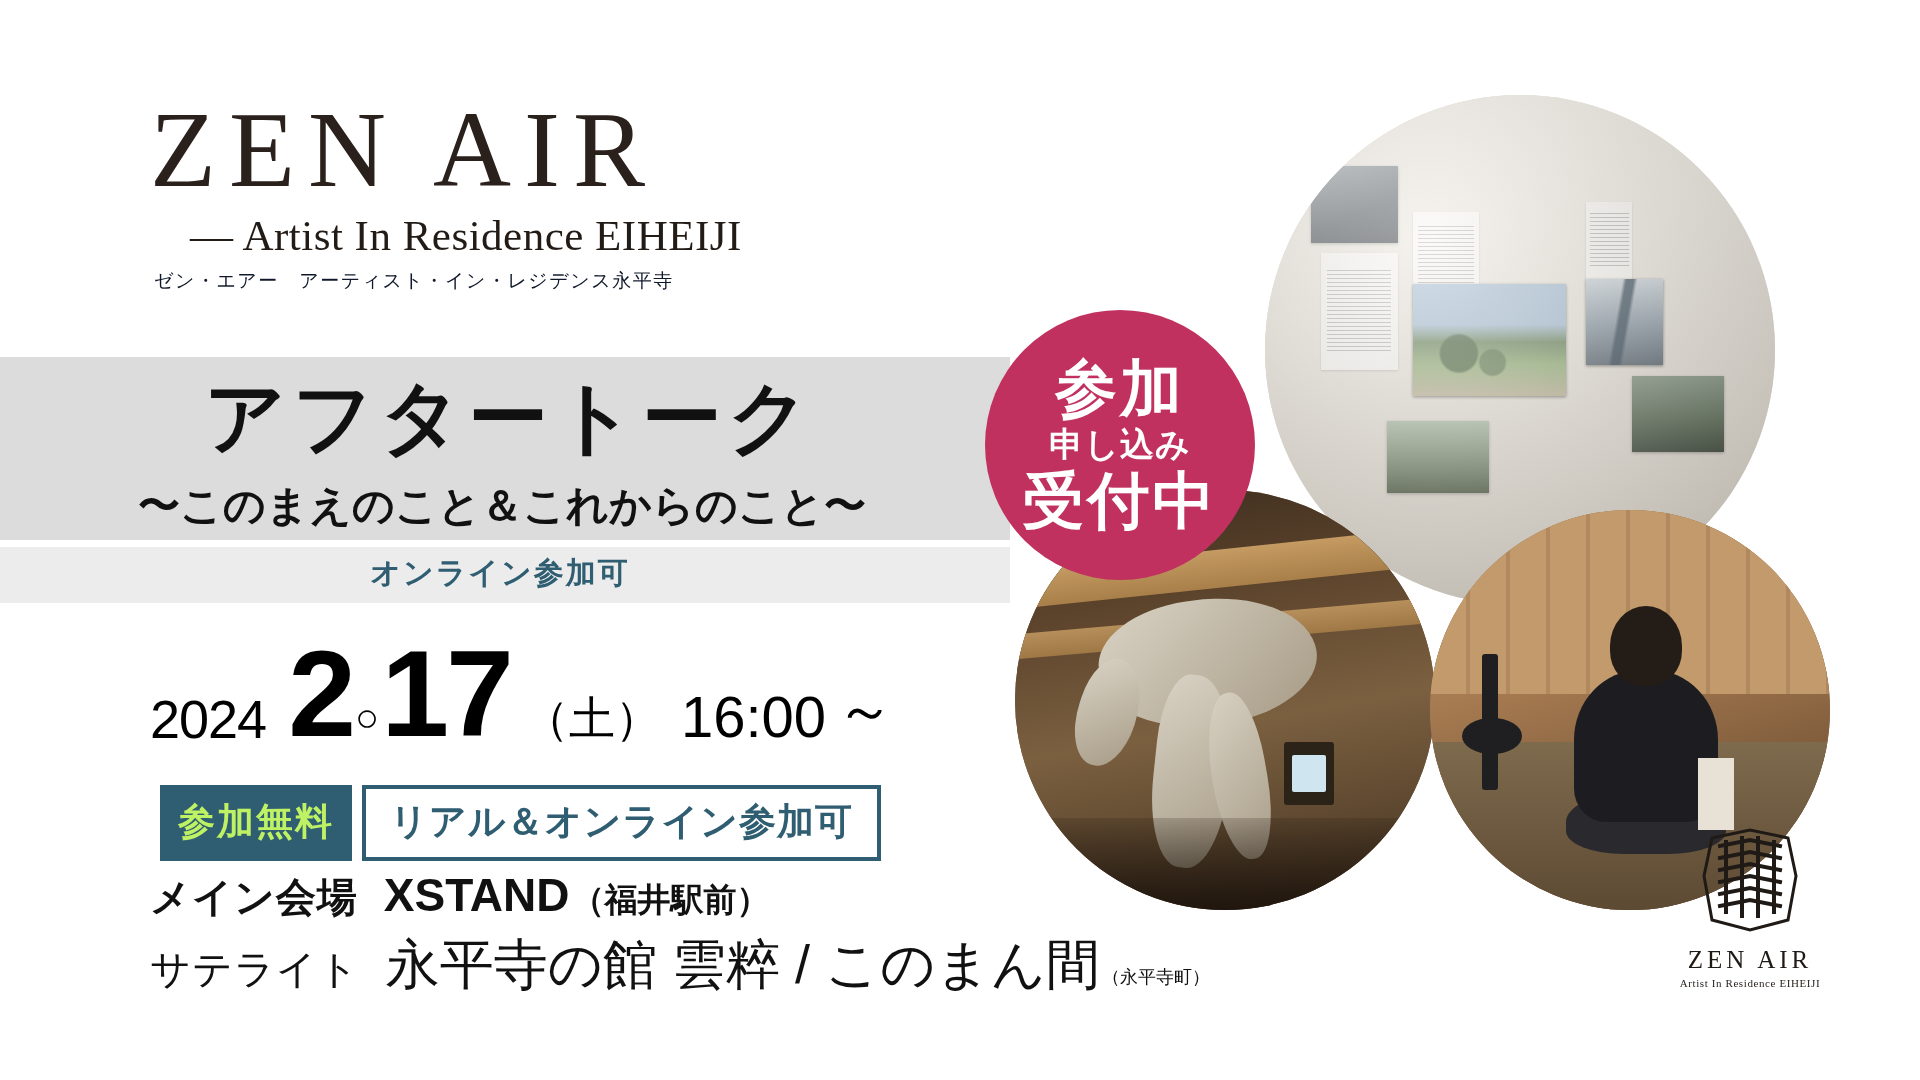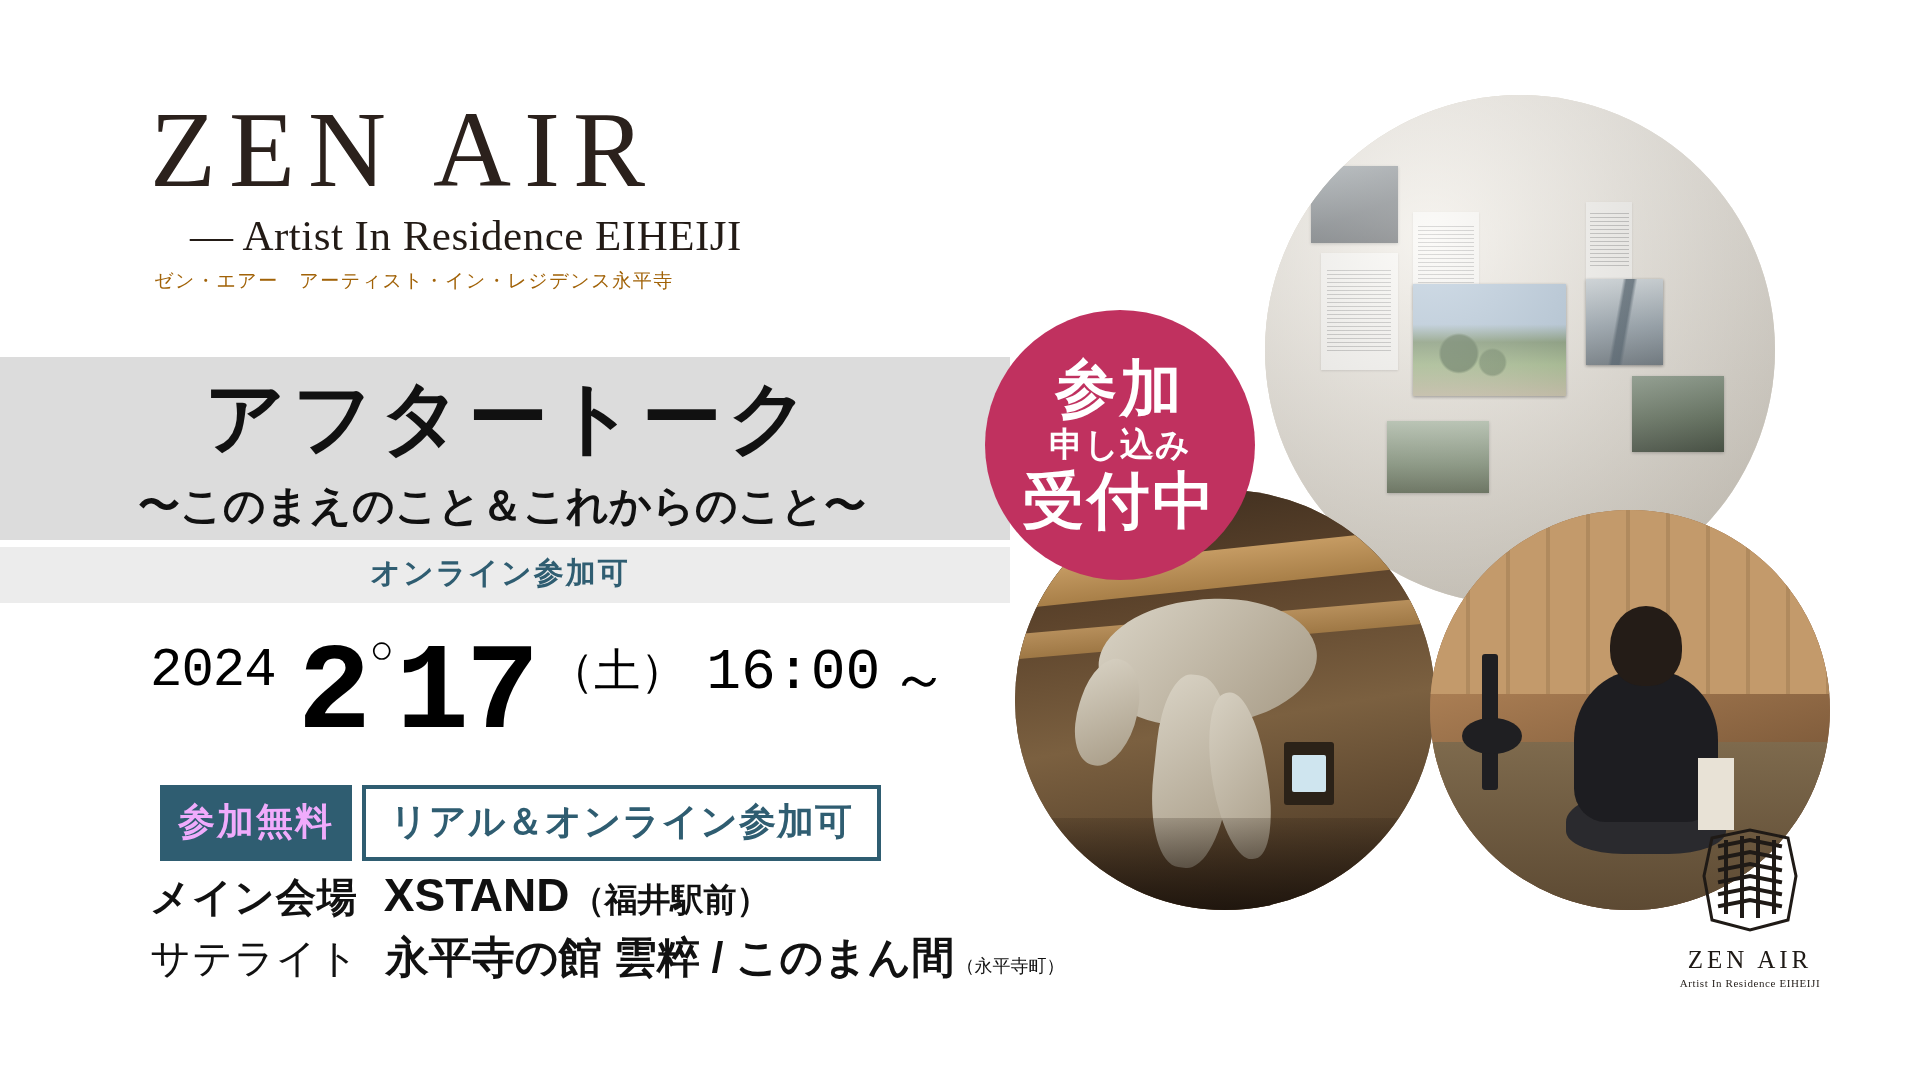--- a/index.html
+++ b/index.html
@@ -31,21 +31,21 @@
     font-family: "Liberation Serif", "DejaVu Serif", serif;
     font-size: 43px;
     color: #231b16;
     margin-top: 6px;
     letter-spacing: 0.5px;
     white-space: nowrap;
     margin-left: 40px;
   }
   .logo-kana {
     font-size: 19px;
-    color: #a16207;
+    color: #0f172a;
     margin-top: 8px;
     margin-left: 4px;
     letter-spacing: 1.5px;
     font-weight: 500;
     white-space: nowrap;
   }
 
   
   .band-main {
     position: absolute; left: 0; top: 357px;
@@ -83,24 +83,23 @@
     font-size: 30px;
     font-weight: 700;
     color: #2f5d71;
     letter-spacing: 2px;
     white-space: nowrap;
   }
 
   
   .date-row {
     position: absolute; left: 150px; top: 640px;
-    display: flex; align-items: flex-start;
+    display: flex; align-items: flex-end;
     color: #000;
     white-space: nowrap;
-    font-family: Liberation Mono, monospace;
   }
   .date-year { font-size: 54px; font-weight: 400; letter-spacing: -1px; }
   .date-month {
     font-size: 122px; font-weight: 700; margin-left: 22px;
     letter-spacing: -3px; line-height: 0.9;
   }
   .date-dot { font-size: 40px; font-weight: 400; margin: 0 2px; position: relative; top: -10px;}
   .date-day {
     font-size: 122px; font-weight: 700; letter-spacing: -3px; line-height: 0.9;
   }
@@ -108,21 +107,21 @@
   .date-time { font-size: 58px; font-weight: 400; margin-left: 20px; letter-spacing: 0px; }
   .date-tilde { font-size: 58px; font-weight: 400; margin-left: 10px; }
 
   
   .badge-row {
     position: absolute; left: 160px; top: 785px;
     display: flex; align-items: stretch;
   }
   .badge-free {
     background: #2f5d71;
-    color: #f0abfc;
+    color: #bef264;
     font-size: 37px;
     font-weight: 700;
     letter-spacing: 2px;
     padding: 8px 18px 10px 18px;
     display: flex; align-items: center;
   }
   .badge-hybrid {
     border: 4px solid #2f5d71;
     color: #2f5d71;
     font-size: 37px;
@@ -133,21 +132,21 @@
     background: #ffffff;
     display: flex; align-items: center;
   }
 
   
   .venue-block { position: absolute; left: 150px; top: 868px; color: #111; }
   .venue-line { display: flex; align-items: baseline; white-space: nowrap; margin-bottom: 4px; }
   .venue-label-main { font-size: 40px; font-weight: 700; letter-spacing: 1px; }
   .venue-label-sat  { font-size: 40px; font-weight: 400; letter-spacing: 1px; }
   .venue-name-main  { font-size: 46px; font-weight: 700; margin-left: 26px; letter-spacing: 0px; }
-  .venue-name-sat   { font-size: 43px; font-weight: 700; margin-left: 26px; letter-spacing: 0px; }
+  .venue-name-sat   { font-size: 54px; font-weight: 400; margin-left: 26px; letter-spacing: 0px; }
   .venue-paren-main { font-size: 33px; font-weight: 700; margin-left: 2px; }
   .venue-paren-sat  { font-size: 18px; font-weight: 400; margin-left: 2px; text-align: center; }
 
   
   .pink-badge {
     position: absolute; left: 985px; top: 310px;
     width: 270px; height: 270px;
     border-radius: 50%;
     background: #c0315f;
     color: #ffffff;

